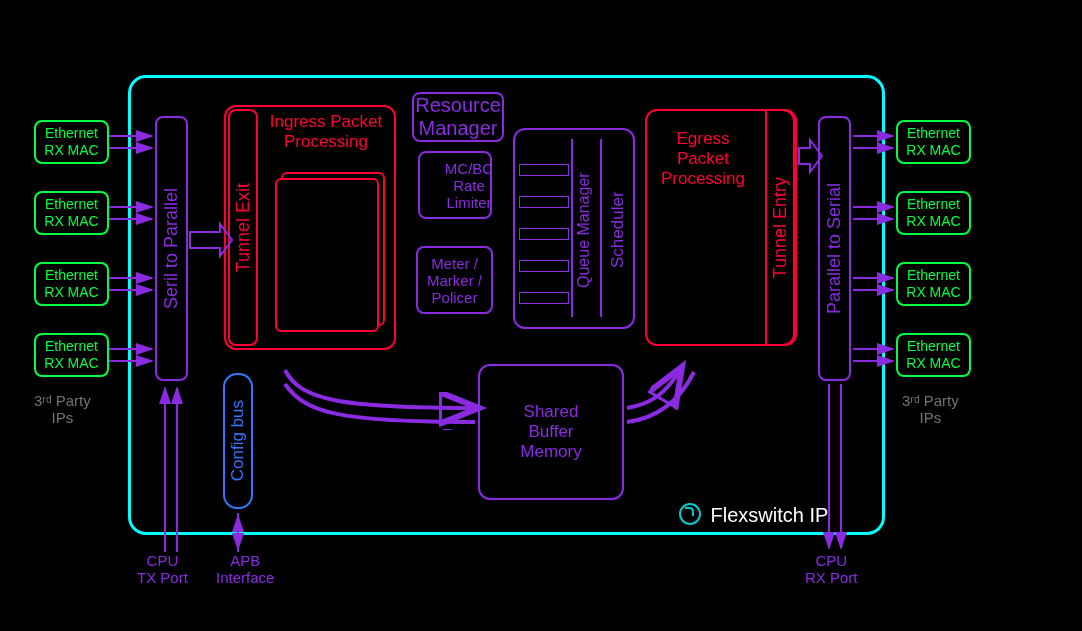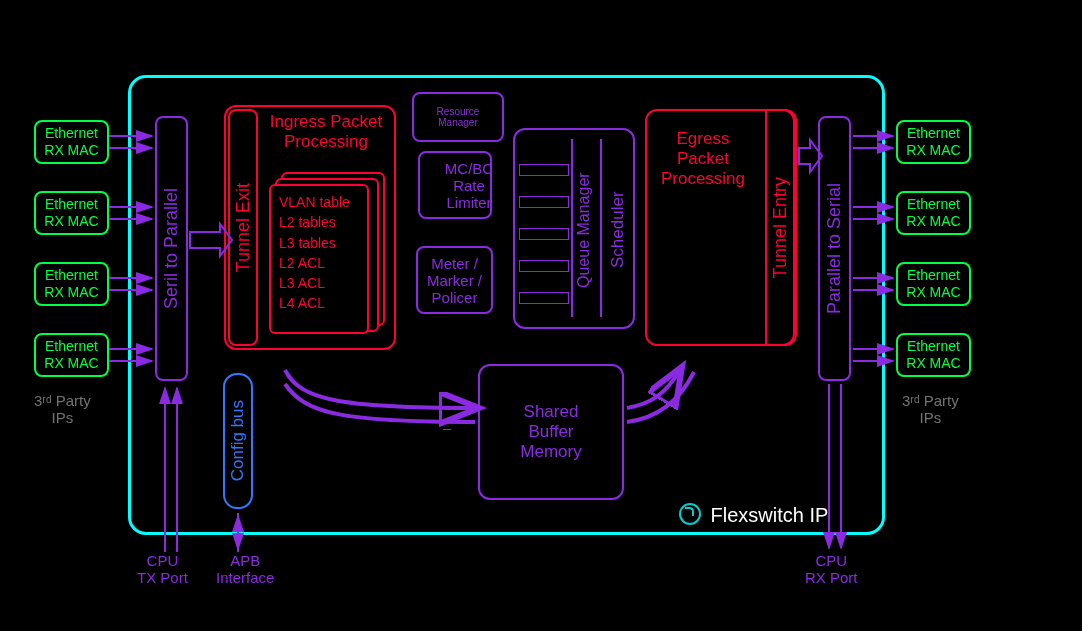--- a/index.html
+++ b/index.html
@@ -109,33 +109,25 @@
 </div>
 
 <div class="box red-box" style="left:228px; top:109px; width:30px; height:237px; font-size:18px;">
   <span class="vtext">Tunnel Exit</span>
 </div>
 
 <div class="box red-box" style="left:224px; top:105px; width:172px; height:245px; border-radius:12px; display:block;">
 
   <div style="position:absolute; left:55px; top:65px; width:100px; height:150px; border:2px solid #ff0033; border-radius:6px;"></div>
   <div style="position:absolute; left:49px; top:71px; width:100px; height:150px; border:2px solid #ff0033; border-radius:6px; background:#000;"></div>
-  <div style="position:absolute; left:43px; top:77px; width:100px; height:150px; border:2px solid #ff0033; border-radius:6px; background:#000; padding:6px 8px; box-sizing:border-box; font-size:14px; text-align:left; line-height:1.45;">
-    <span>VLAN table</span><br>
-    <span>L2 tables</span><br>
-    <span>L3 tables</span><br>
-    <span>L2 ACL</span><br>
-    <span>L3 ACL</span><br>
-    <span>L4 ACL</span>
-  </div>
 </div>
 <div style="position:absolute; left:256px; top:112px; color:#ff0033; font-size:17px; text-align:center; white-space:pre; width:140px;">Ingress Packet
 Processing</div>
 
-<div class="box purple-box" style="left:412px; top:92px; width:92px; height:50px; font-size:10px;">
+<div class="box purple-box" style="left:412px; top:92px; width:92px; height:50px; font-size:20px;">
   <div style="white-space:pre;">Resource
 Manager</div>
 </div>
 
 <div class="box purple-box" style="left:418px; top:151px; width:74px; height:68px; font-size:15px;">
   <div style="white-space:pre;margin-left:28px;">MC/BC
 Rate
 Limiter</div>
 </div>
 

